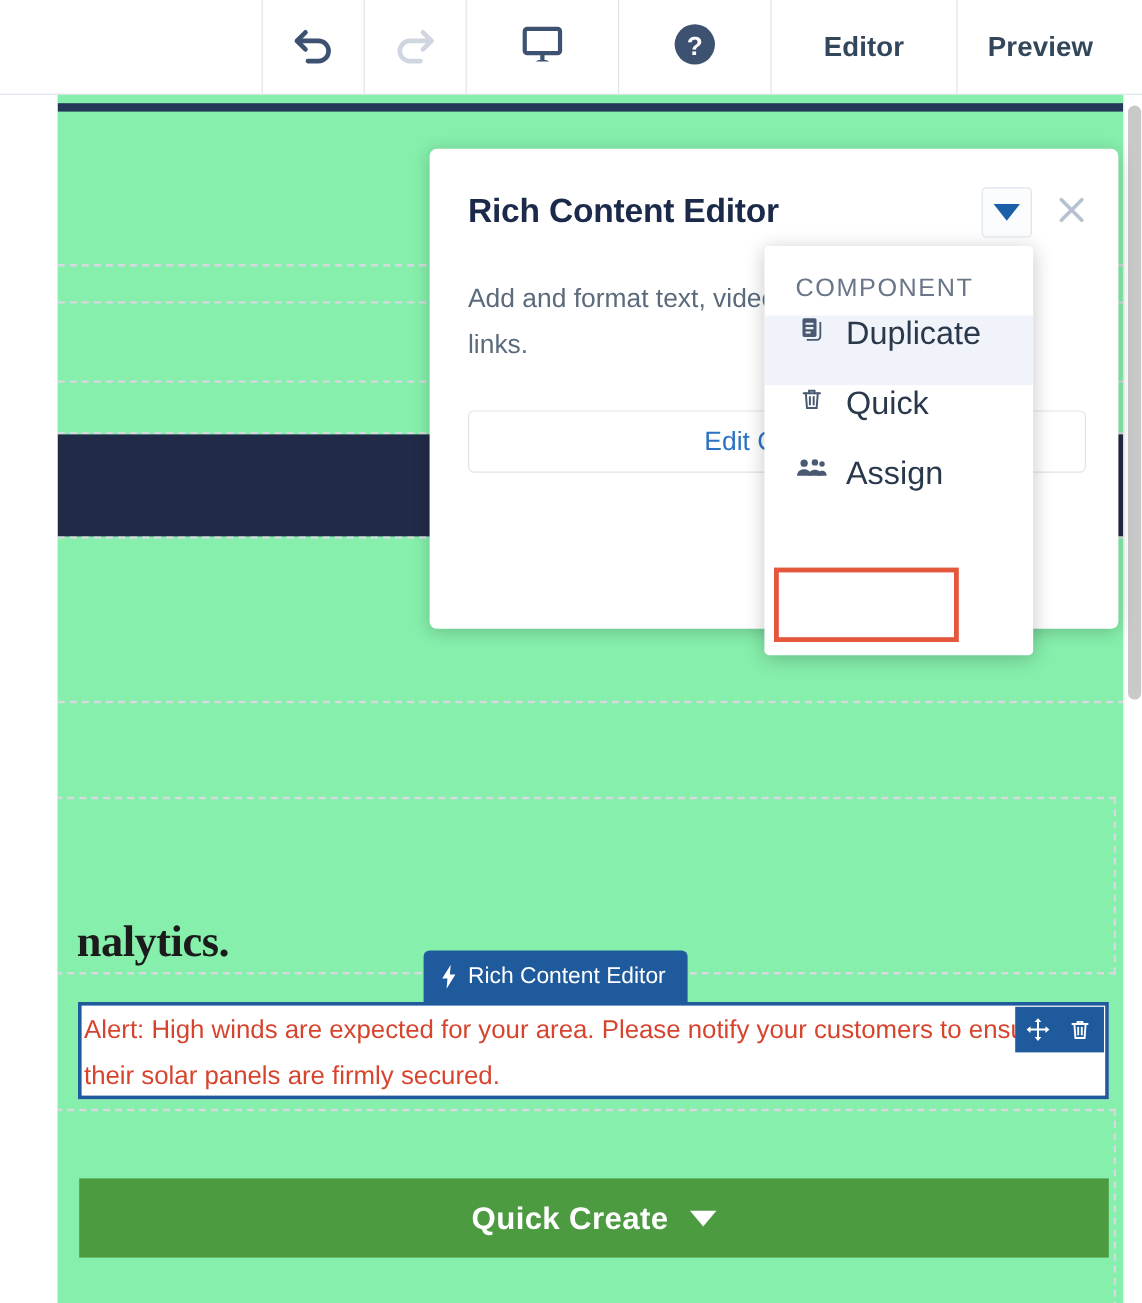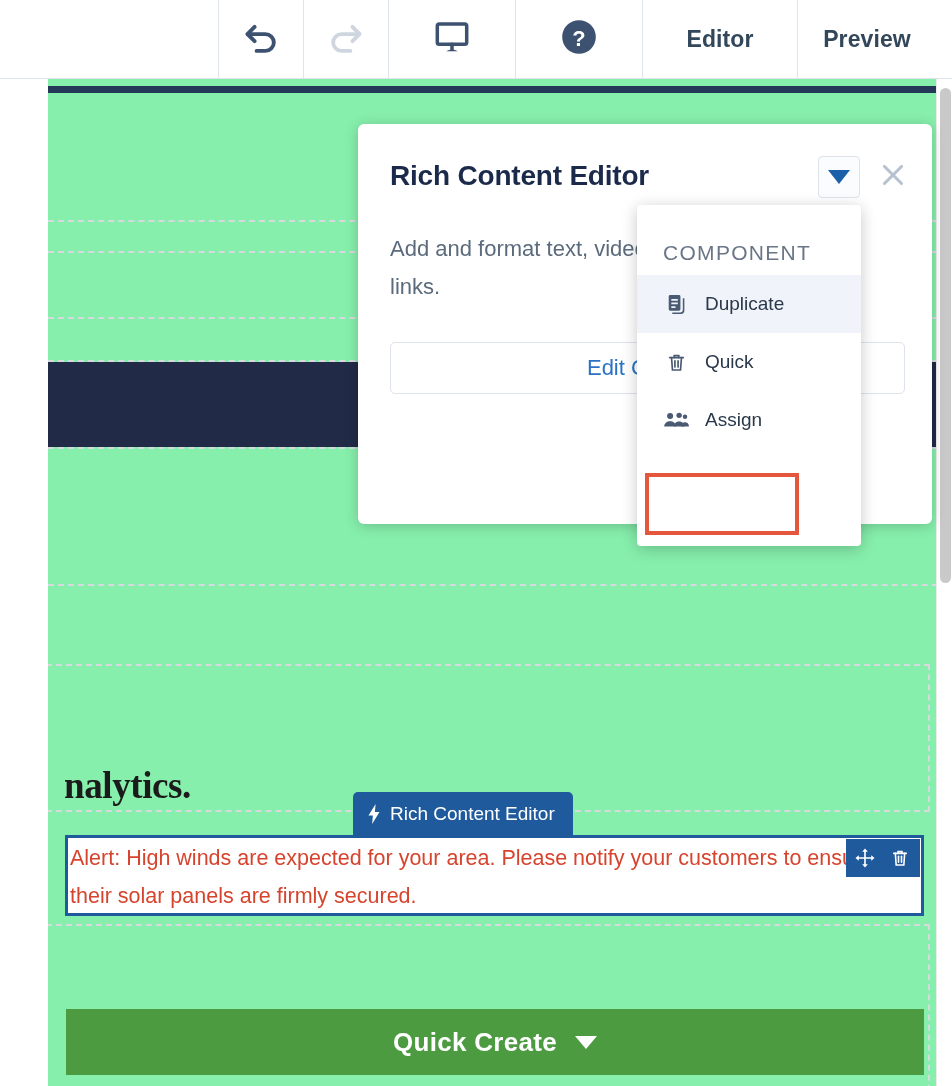--- a/index.html
+++ b/index.html
@@ -95,21 +95,21 @@
   .module-tools {
     position: absolute; left: 798px; top: 760px;
     height: 38px; padding: 0 8px;
     background: #1e5a9c;
     display: flex; align-items: center; gap: 14px;
   }
   .tool-btn { width: 22px; height: 22px; display: block; cursor: pointer; }
 
   
   .quick-create {
-    position: absolute; left: 18px; top: 930px; width: 858px; height: 66px;
+    position: absolute; left: 18px; top: 903px; width: 858px; height: 66px;
     background: #4c9b41;
     display: flex; align-items: center; justify-content: center;
     gap: 18px;
     color: #ffffff; font-size: 26px; font-weight: bold;
     letter-spacing: .3px;
     border: none; cursor: pointer;
     font-family: "Liberation Sans", sans-serif;
   }
   .caret-white {
     width: 0; height: 0;
@@ -178,26 +178,25 @@
   .menu {
     position: absolute; left: 637px; top: 205px; width: 224px; height: 341px;
     background: #ffffff; border-radius: 4px;
     box-shadow: 0 3px 16px rgba(0,0,0,.22);
     overflow: hidden;
   }
   .menu-label {
     padding: 24px 0 10px 26px;
     font-size: 21px; color: #6a7687; letter-spacing: 1.3px;
     font-weight: normal;
-    margin-top: 12px;
   }
   .menu-item {
-    display: flex; align-items: center; gap: 16px;
+    display: flex; align-items: flex-start; gap: 16px;
     height: 58px; padding-left: 26px;
-    font-size: 19px; color: #29384b; cursor: pointer;
+    font-size: 27px; color: #29384b; cursor: pointer;
   }
   .menu-item.hover { background: #f0f3f9; }
   .menu-item .mi-icon { width: 26px; display: flex; align-items: center; justify-content: center; }
   .menu-item-highlight {
     position: absolute; left: 645px; top: 473px; width: 154px; height: 62px;
     border: 4px solid #e4573d; box-sizing: border-box; pointer-events: none;
   }
 </style>
 </head>
 <body>

